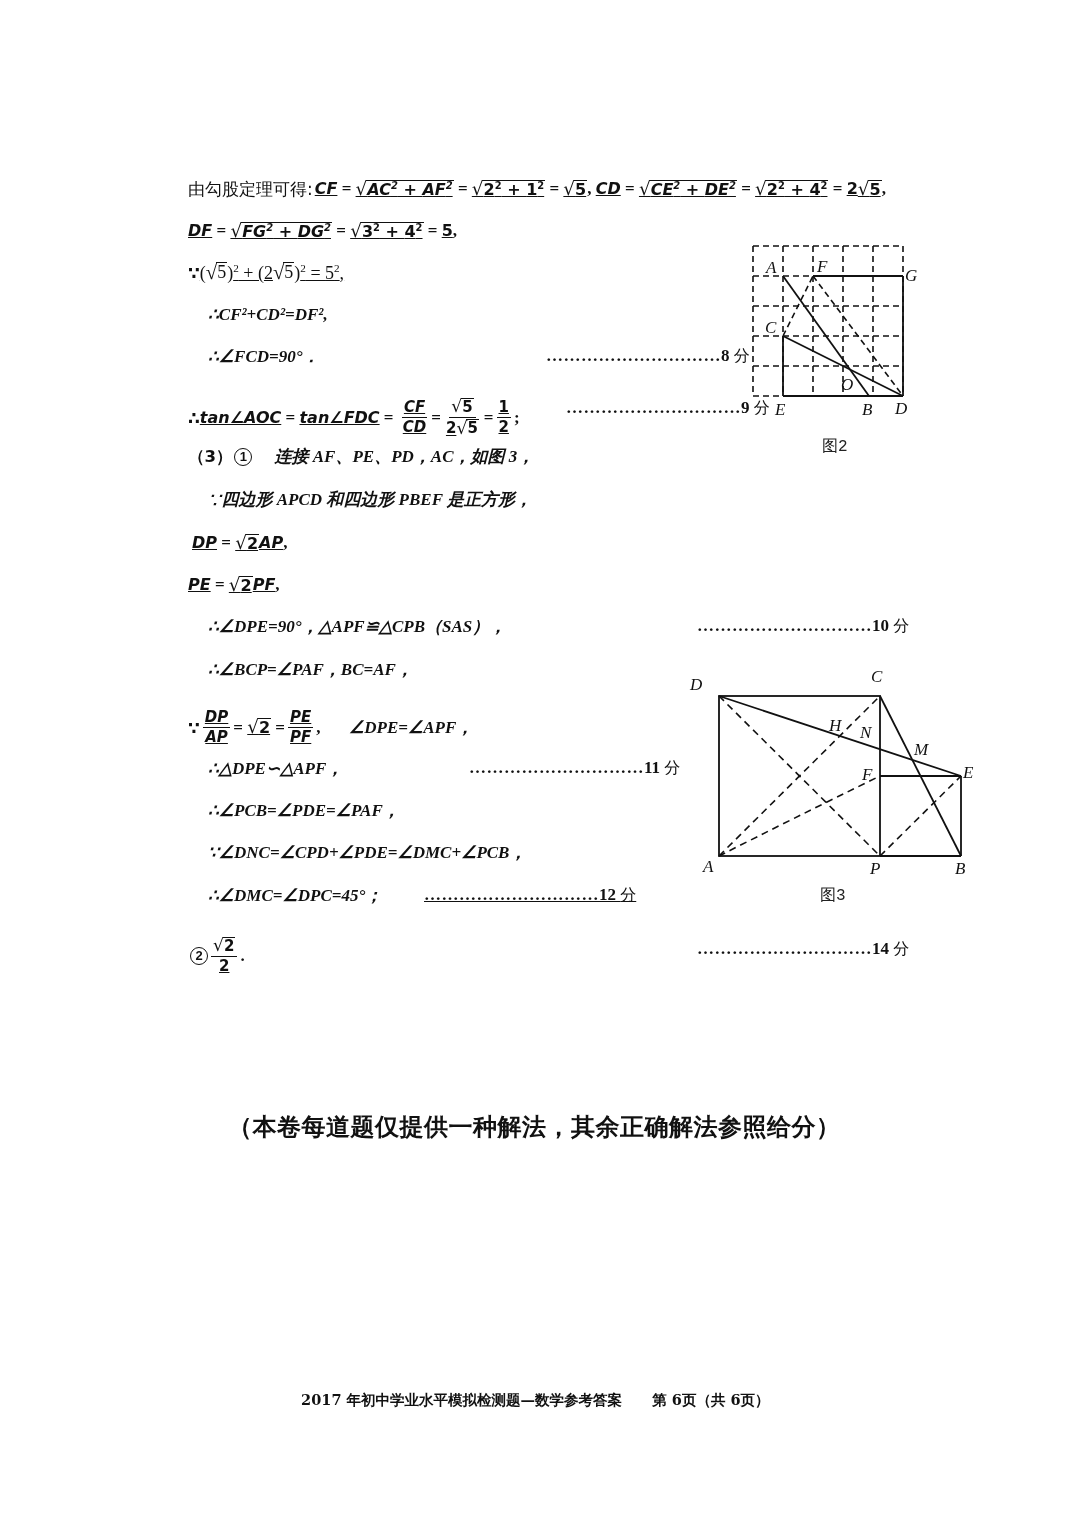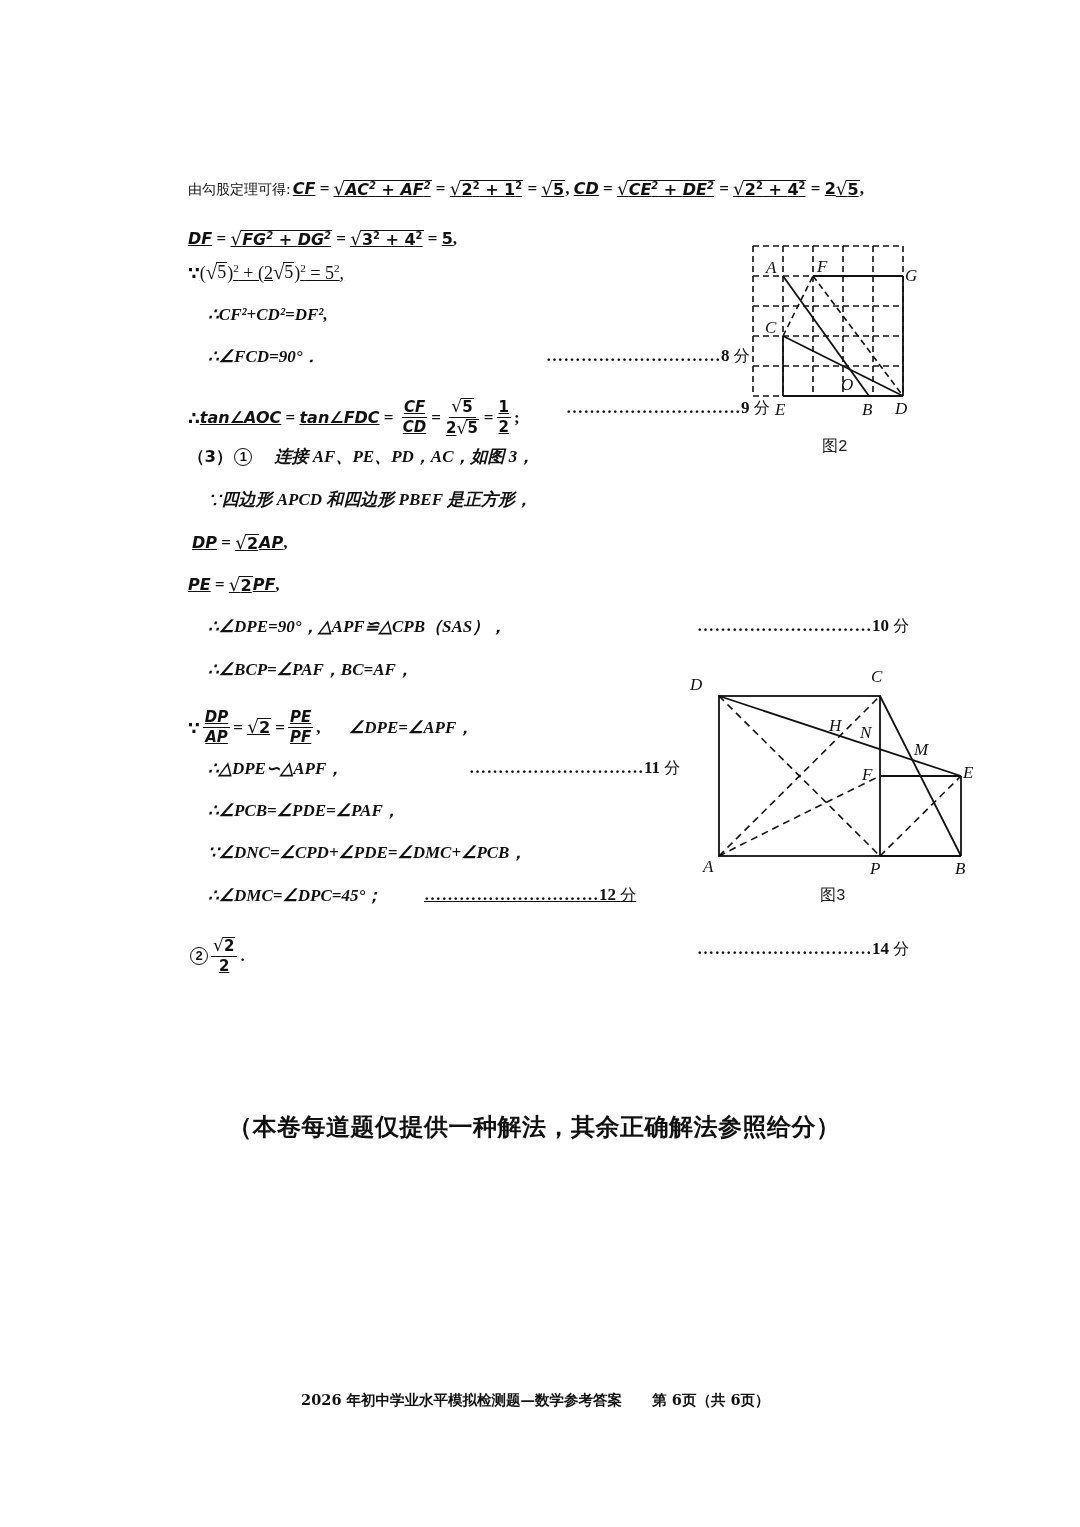--- a/index.html
+++ b/index.html
@@ -4,21 +4,21 @@
 <style>
   html, body { margin: 0; padding: 0; background: #ffffff; }
   body { width: 1080px; height: 1527px; position: relative; overflow: hidden;
          font-family: "Liberation Serif", "DejaVu Serif", serif; color: #111; }
   .line { position: absolute; left: 188px; white-space: nowrap; font-size: 17px; line-height: 22px;
           font-weight: bold; display: flex; align-items: center; }
   .line .t { white-space: pre; }
   .m { font-family: "DejaVu Sans", sans-serif; font-style: italic; font-weight: bold; font-size: 16px; text-decoration: underline; }
   .mi { font-family: "Liberation Serif", serif; font-style: italic; font-weight: bold; margin-left: 20px; }
   .cn { font-family: "DejaVu Sans", sans-serif; font-weight: normal; font-size: 16.5px; }
-  .cnb { font-family: "DejaVu Sans", sans-serif; font-weight: normal; font-size: 14px; }
+  .cnb { font-family: "DejaVu Sans", sans-serif; font-weight: normal; font-size: 17px; }
   .n { font-style: normal; }
   .frac { display: inline-flex; flex-direction: column; align-items: center; vertical-align: middle;
           margin: 0 3px; font-size: 15px; line-height: 17px; }
   .frac .num { border-bottom: 1.6px solid #111; padding: 0 2px 1px 2px; }
   .frac .den { padding: 1px 2px 0 2px; }
   .sqrt { display: inline-flex; align-items: flex-end; }
   .sqrt .rad { font-style: normal; font-weight: normal; font-size: 1.15em; line-height: 1; margin-right: -1px; }
   .sqrt .under { border-top: 1.5px solid #111; padding: 0 1px; line-height: 1.1; }
   sup { font-size: 0.62em; vertical-align: 0.6em; line-height: 0; }
   .score { position: absolute; white-space: nowrap; font-size: 17px; font-weight: bold;
@@ -72,21 +72,21 @@
     </span>
   <span class="t n"> = </span>
   <span class="m n" style="font-style:normal">2</span>
   <span class="sqrt m n">
       <span class="rad">√</span>
       <span class="under" style="font-style:normal">5</span>
     </span>
   <span class="t">,</span>
 </div>
 
-<div class="line" style="top:220px;margin-top:8px;">
+<div class="line" style="top:220px;">
   <span class="m">DF</span>
   <span class="t n"> = </span>
   <span class="sqrt m">
       <span class="rad">√</span>
       <span class="under"><span>FG</span><sup>2</sup><span class="n"> + </span><span>DG</span><sup>2</sup></span>
     </span>
   <span class="t n"> = </span>
   <span class="sqrt m">
       <span class="rad">√</span>
       <span class="under" style="font-style:normal"><span>3</span><sup>2</sup> + <span>4</span><sup>2</sup></span>
@@ -317,14 +317,14 @@
     <text class="figlabel" x="703" y="872">A</text>
     <text class="figlabel" x="870" y="874">P</text>
     <text class="figlabel" x="955" y="874">B</text>
   </svg>
 </div>
 <div class="figcap" style="left:820px;top:885px;">图3</div>
 
 <div class="note">（本卷每道题仅提供一种解法，其余正确解法参照给分）</div>
 
 <div class="footer">
-  <span>2026 年初中学业水平模拟检测题—数学参考答案</span><span>      </span><span>第 6页（共 6页）</span>
+  <span>2017 年初中学业水平模拟检测题—数学参考答案</span><span>      </span><span>第 6页（共 6页）</span>
 </div>
 
 </body></html>

